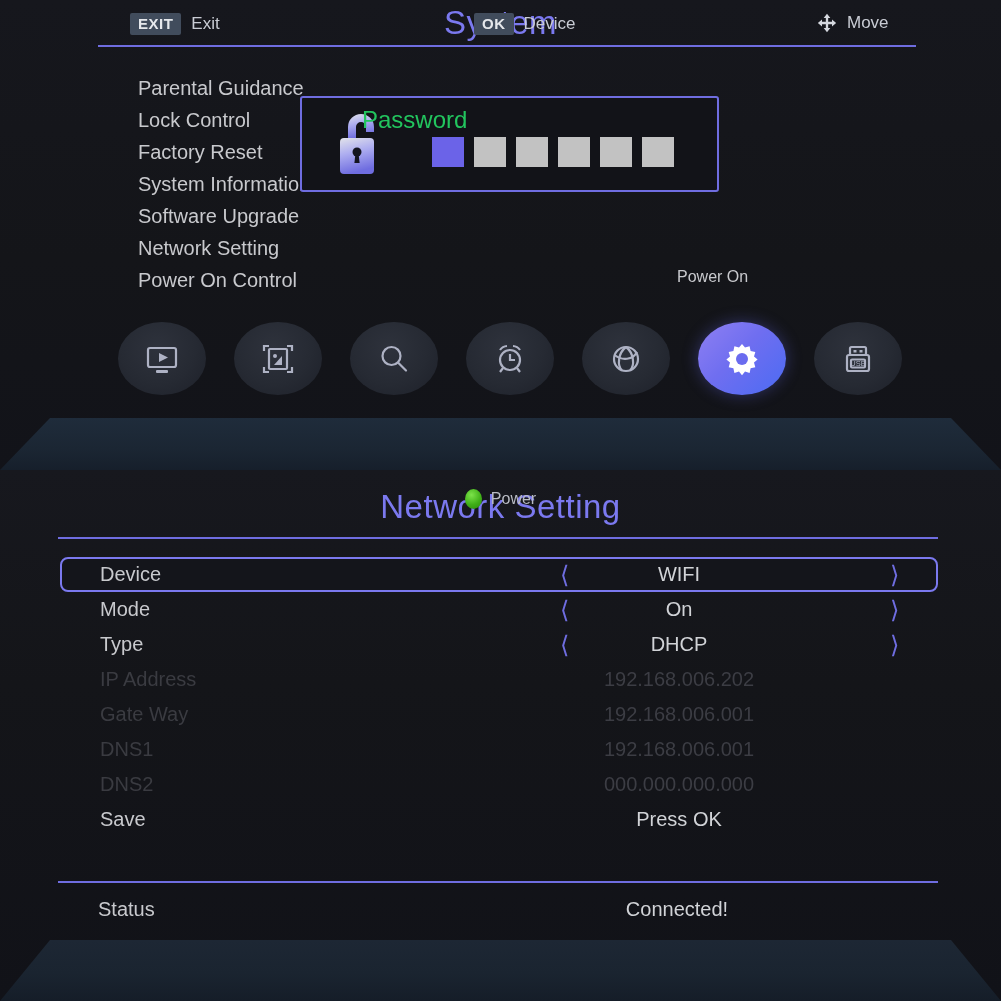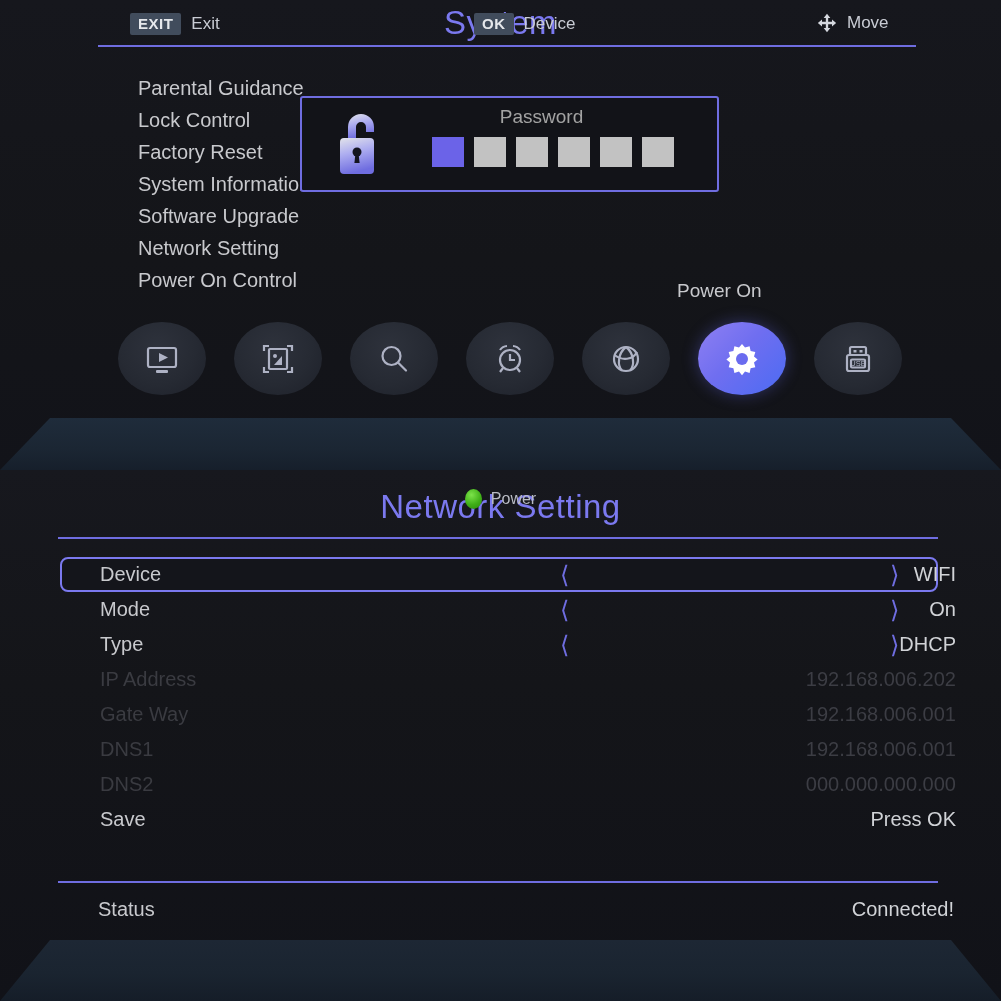--- a/index.html
+++ b/index.html
@@ -35,38 +35,38 @@
 
   
   #system-menu {
     position: absolute; left: 138px; top: 72px; width: 420px;
   }
   .menu-item {
     height: 32px; line-height: 32px;
     font-size: 20px; color: #c8c9cd; white-space: nowrap;
   }
   #power-on-value {
-    position: absolute; left: 677px; top: 280px;
-    font-size: 19px; color: #c8c9cd;
+    position: absolute; left: 677px; top: 268px;
+    font-size: 16px; color: #c8c9cd;
   }
 
   
   #password-dialog {
     position: absolute; left: 300px; top: 96px; width: 419px; height: 96px;
     background: #121318;
     border: 2px solid #6f6de0;
     border-radius: 3px;
   }
   #lock-icon {
     position: absolute; left: 32px; top: 12px; width: 54px; height: 72px;
   }
   #password-label {
     position: absolute; left: 0; top: 8px; width: 419px;
-    text-align: center; padding-left: 60px;
-    font-size: 19px; color: #a3a3a3;
+    padding-left: 60px;
+    font-size: 24px; color: #22c55e;
   }
   #password-boxes {
     position: absolute; left: 130px; top: 39px;
     display: flex; gap: 10px;
   }
   .pw-box { width: 32px; height: 30px; background: #c2c2c2; }
   .pw-box.filled { background: #6b63e8; }
 
   
   #icon-dock {
@@ -122,21 +122,21 @@
     position: relative; height: 35px;
     display: flex; align-items: center;
     border: 2px solid transparent; border-radius: 8px;
   }
   .net-row.selected { border-color: #7b79ef; background: #14151b; }
   .net-label {
     position: absolute; left: 38px;
     font-size: 20px; color: #c8c9cd;
   }
   .net-value {
-    position: absolute; left: 16px; width: 878px; text-align: right;
+    position: absolute; left: 8px; width: 878px; text-align: center;
     padding-left: 340px; font-size: 20px; color: #d1d3d7;
   }
   .chev {
     position: absolute; font-size: 24px; color: #6f6de0; line-height: 1;
     font-family: "Liberation Sans", sans-serif;
   }
   .chev.left  { left: 498px; }
   .chev.right { left: 828px; }
   .net-row.dim .net-label { color: #3a3b41; }
   .net-row.dim .net-value { color: #3c3d44; }

